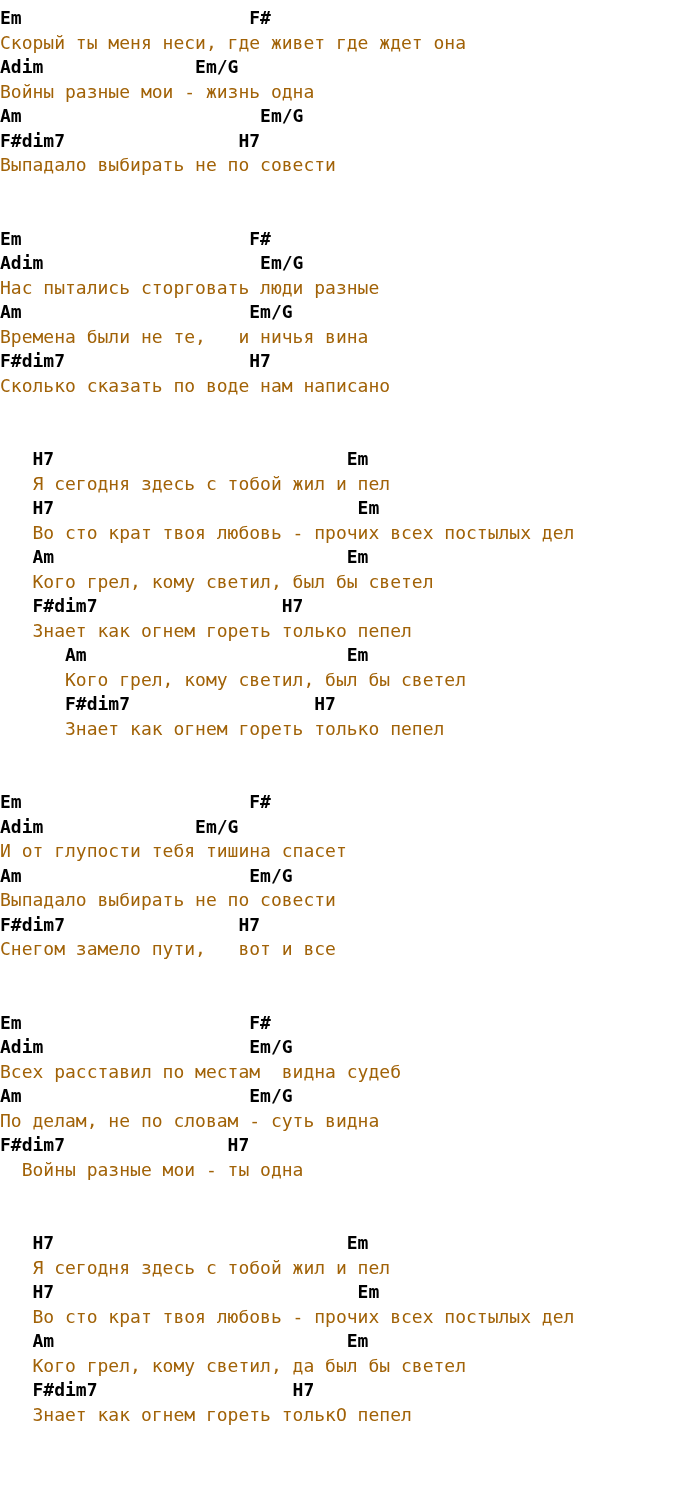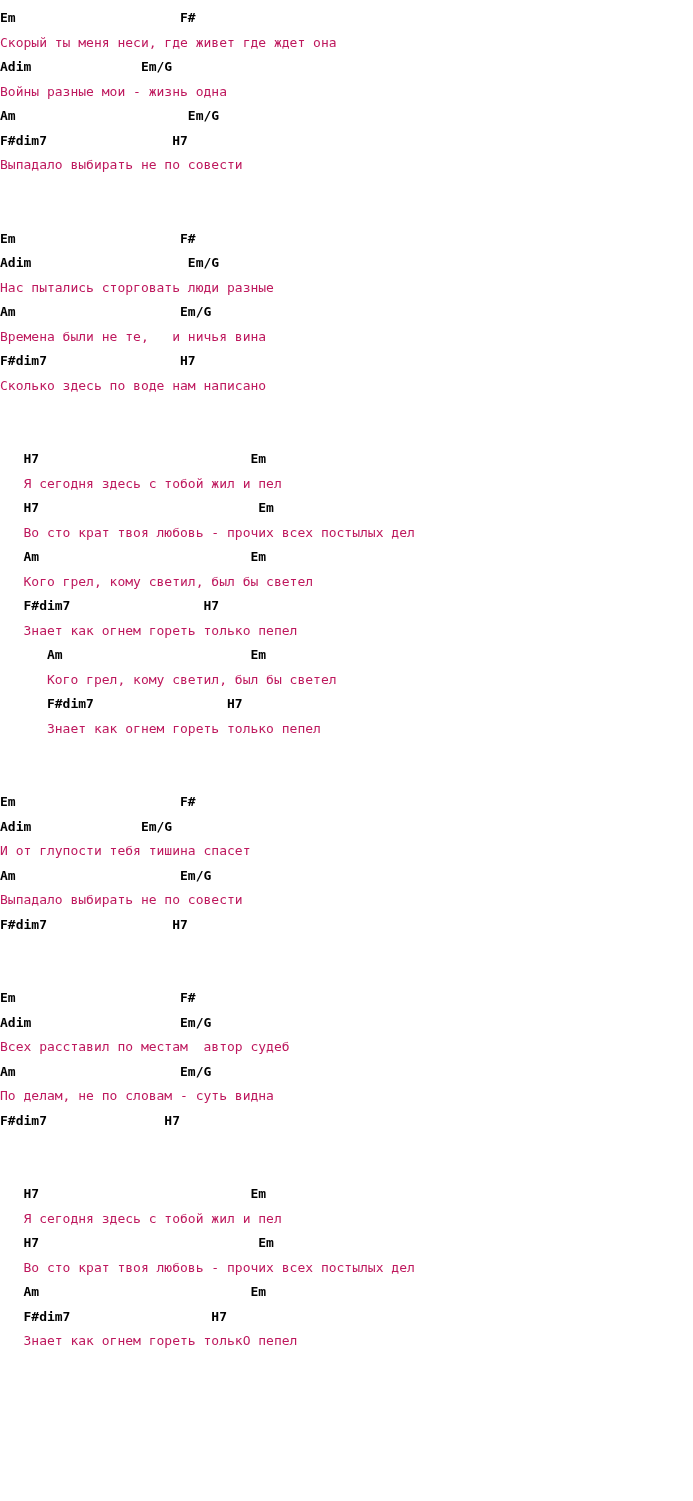--- a/index.html
+++ b/index.html
@@ -12,33 +12,33 @@
     width: 693px;
     min-height: 1501px;
     font-family: "DejaVu Sans Mono", "Liberation Mono", monospace;
     color: #1a1a1a;
     -webkit-font-smoothing: none;
   }
   #sheet {
     padding: 6px 0 0 0;
   }
   .song-line {
-    font-size: 13px;
+    font-size: 18px;
     line-height: 24.5px;
     white-space: pre;
     letter-spacing: 0px;
     height: 24.5px;
   }
   .chord-line {
     font-weight: bold;
     color: #000000;
   }
   .lyric-line {
     font-weight: normal;
-    color: #be185d;
+    color: #a16207;
   }
   .blank-line {
     height: 24.5px;
     line-height: 24.5px;
     white-space: pre;
     font-size: 19px;
   }
 </style>
 </head>
 <body>
@@ -52,21 +52,21 @@
     <div class="song-line chord-line">F#dim7                H7</div>
     <div class="song-line lyric-line">Выпадало выбирать не по совести</div>
     <div class="blank-line">&nbsp;</div>
     <div class="blank-line">&nbsp;</div>
     <div class="song-line chord-line">Em                     F#</div>
     <div class="song-line chord-line">Adim                    Em/G</div>
     <div class="song-line lyric-line">Нас пытались сторговать люди разные</div>
     <div class="song-line chord-line">Am                     Em/G</div>
     <div class="song-line lyric-line">Времена были не те,   и ничья вина</div>
     <div class="song-line chord-line">F#dim7                 H7</div>
-    <div class="song-line lyric-line">Сколько здесь по воде нам написано</div>
+    <div class="song-line lyric-line">Сколько сказать по воде нам написано</div>
     <div class="blank-line">&nbsp;</div>
     <div class="blank-line">&nbsp;</div>
     <div class="song-line chord-line">   H7                           Em</div>
     <div class="song-line lyric-line">   Я сегодня здесь с тобой жил и пел</div>
     <div class="song-line chord-line">   H7                            Em</div>
     <div class="song-line lyric-line">   Во сто крат твоя любовь - прочих всех постылых дел</div>
     <div class="song-line chord-line">   Am                           Em</div>
     <div class="song-line lyric-line">   Кого грел, кому светил, был бы светел</div>
     <div class="song-line chord-line">   F#dim7                 H7</div>
     <div class="song-line lyric-line">   Знает как огнем гореть только пепел</div>
@@ -75,30 +75,33 @@
     <div class="song-line chord-line">      F#dim7                 H7</div>
     <div class="song-line lyric-line">      Знает как огнем гореть только пепел</div>
     <div class="blank-line">&nbsp;</div>
     <div class="blank-line">&nbsp;</div>
     <div class="song-line chord-line">Em                     F#</div>
     <div class="song-line chord-line">Adim              Em/G</div>
     <div class="song-line lyric-line">И от глупости тебя тишина спасет</div>
     <div class="song-line chord-line">Am                     Em/G</div>
     <div class="song-line lyric-line">Выпадало выбирать не по совести</div>
     <div class="song-line chord-line">F#dim7                H7</div>
+    <div class="song-line lyric-line">Снегом замело пути,   вот и все</div>
     <div class="blank-line">&nbsp;</div>
     <div class="blank-line">&nbsp;</div>
     <div class="song-line chord-line">Em                     F#</div>
     <div class="song-line chord-line">Adim                   Em/G</div>
-    <div class="song-line lyric-line">Всех расставил по местам  автор судеб</div>
+    <div class="song-line lyric-line">Всех расставил по местам  видна судеб</div>
     <div class="song-line chord-line">Am                     Em/G</div>
     <div class="song-line lyric-line">По делам, не по словам - суть видна</div>
     <div class="song-line chord-line">F#dim7               H7</div>
+    <div class="song-line lyric-line">  Войны разные мои - ты одна</div>
     <div class="blank-line">&nbsp;</div>
     <div class="blank-line">&nbsp;</div>
     <div class="song-line chord-line">   H7                           Em</div>
     <div class="song-line lyric-line">   Я сегодня здесь с тобой жил и пел</div>
     <div class="song-line chord-line">   H7                            Em</div>
     <div class="song-line lyric-line">   Во сто крат твоя любовь - прочих всех постылых дел</div>
     <div class="song-line chord-line">   Am                           Em</div>
+    <div class="song-line lyric-line">   Кого грел, кому светил, да был бы светел</div>
     <div class="song-line chord-line">   F#dim7                  H7</div>
     <div class="song-line lyric-line">   Знает как огнем гореть толькО пепел</div>
   </div>
 
 </body></html>

